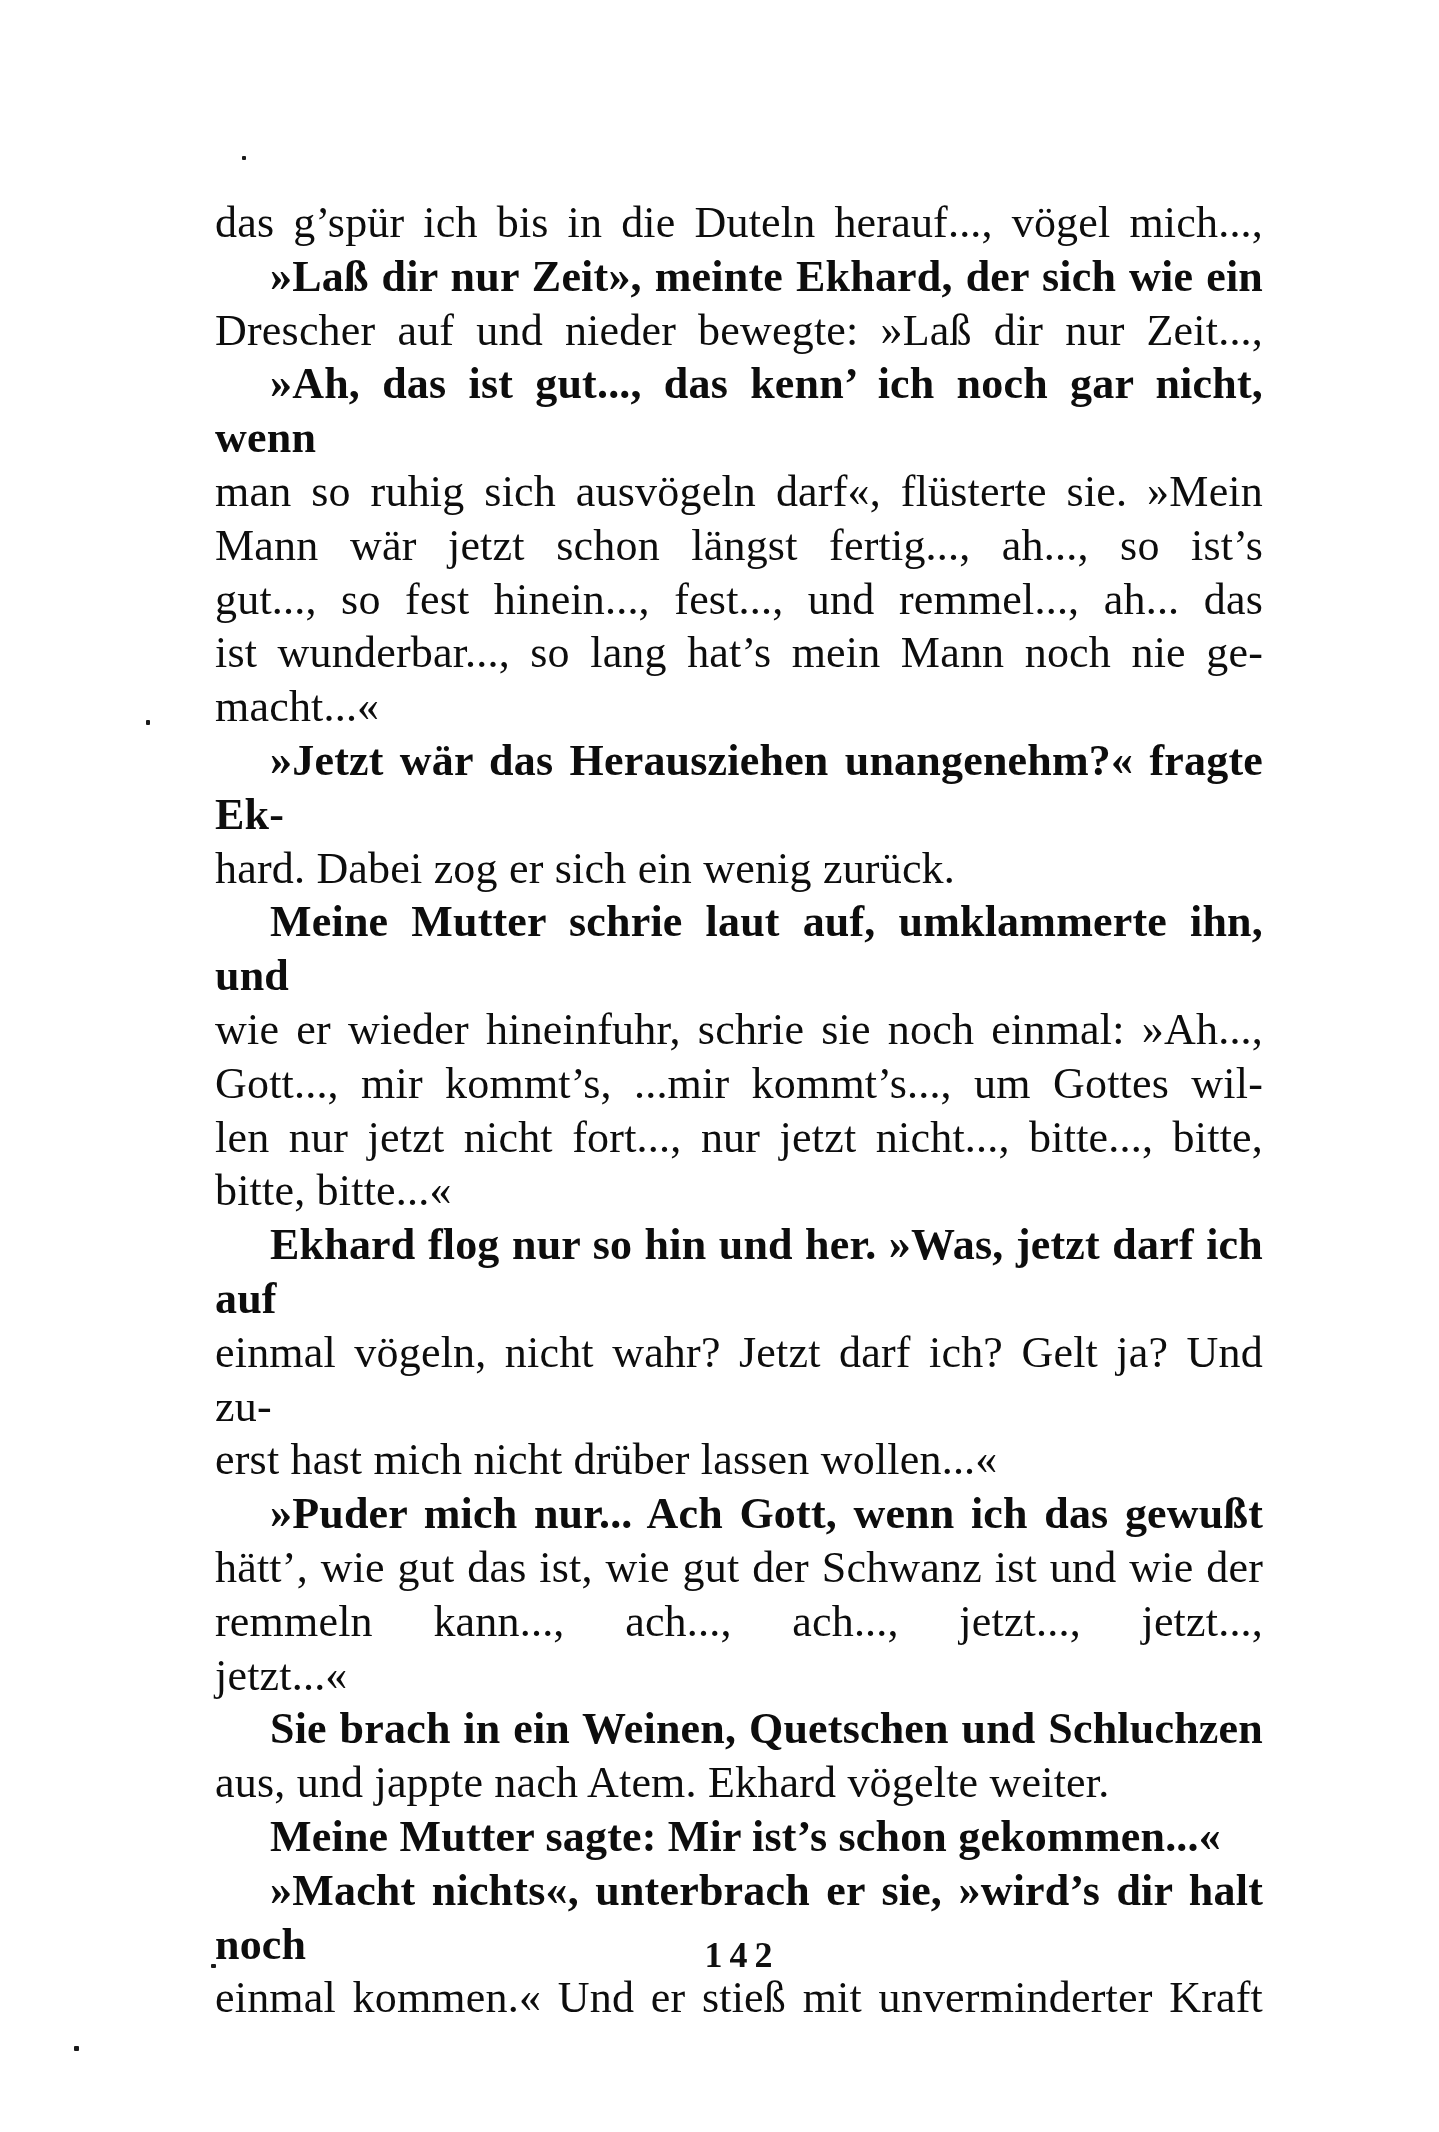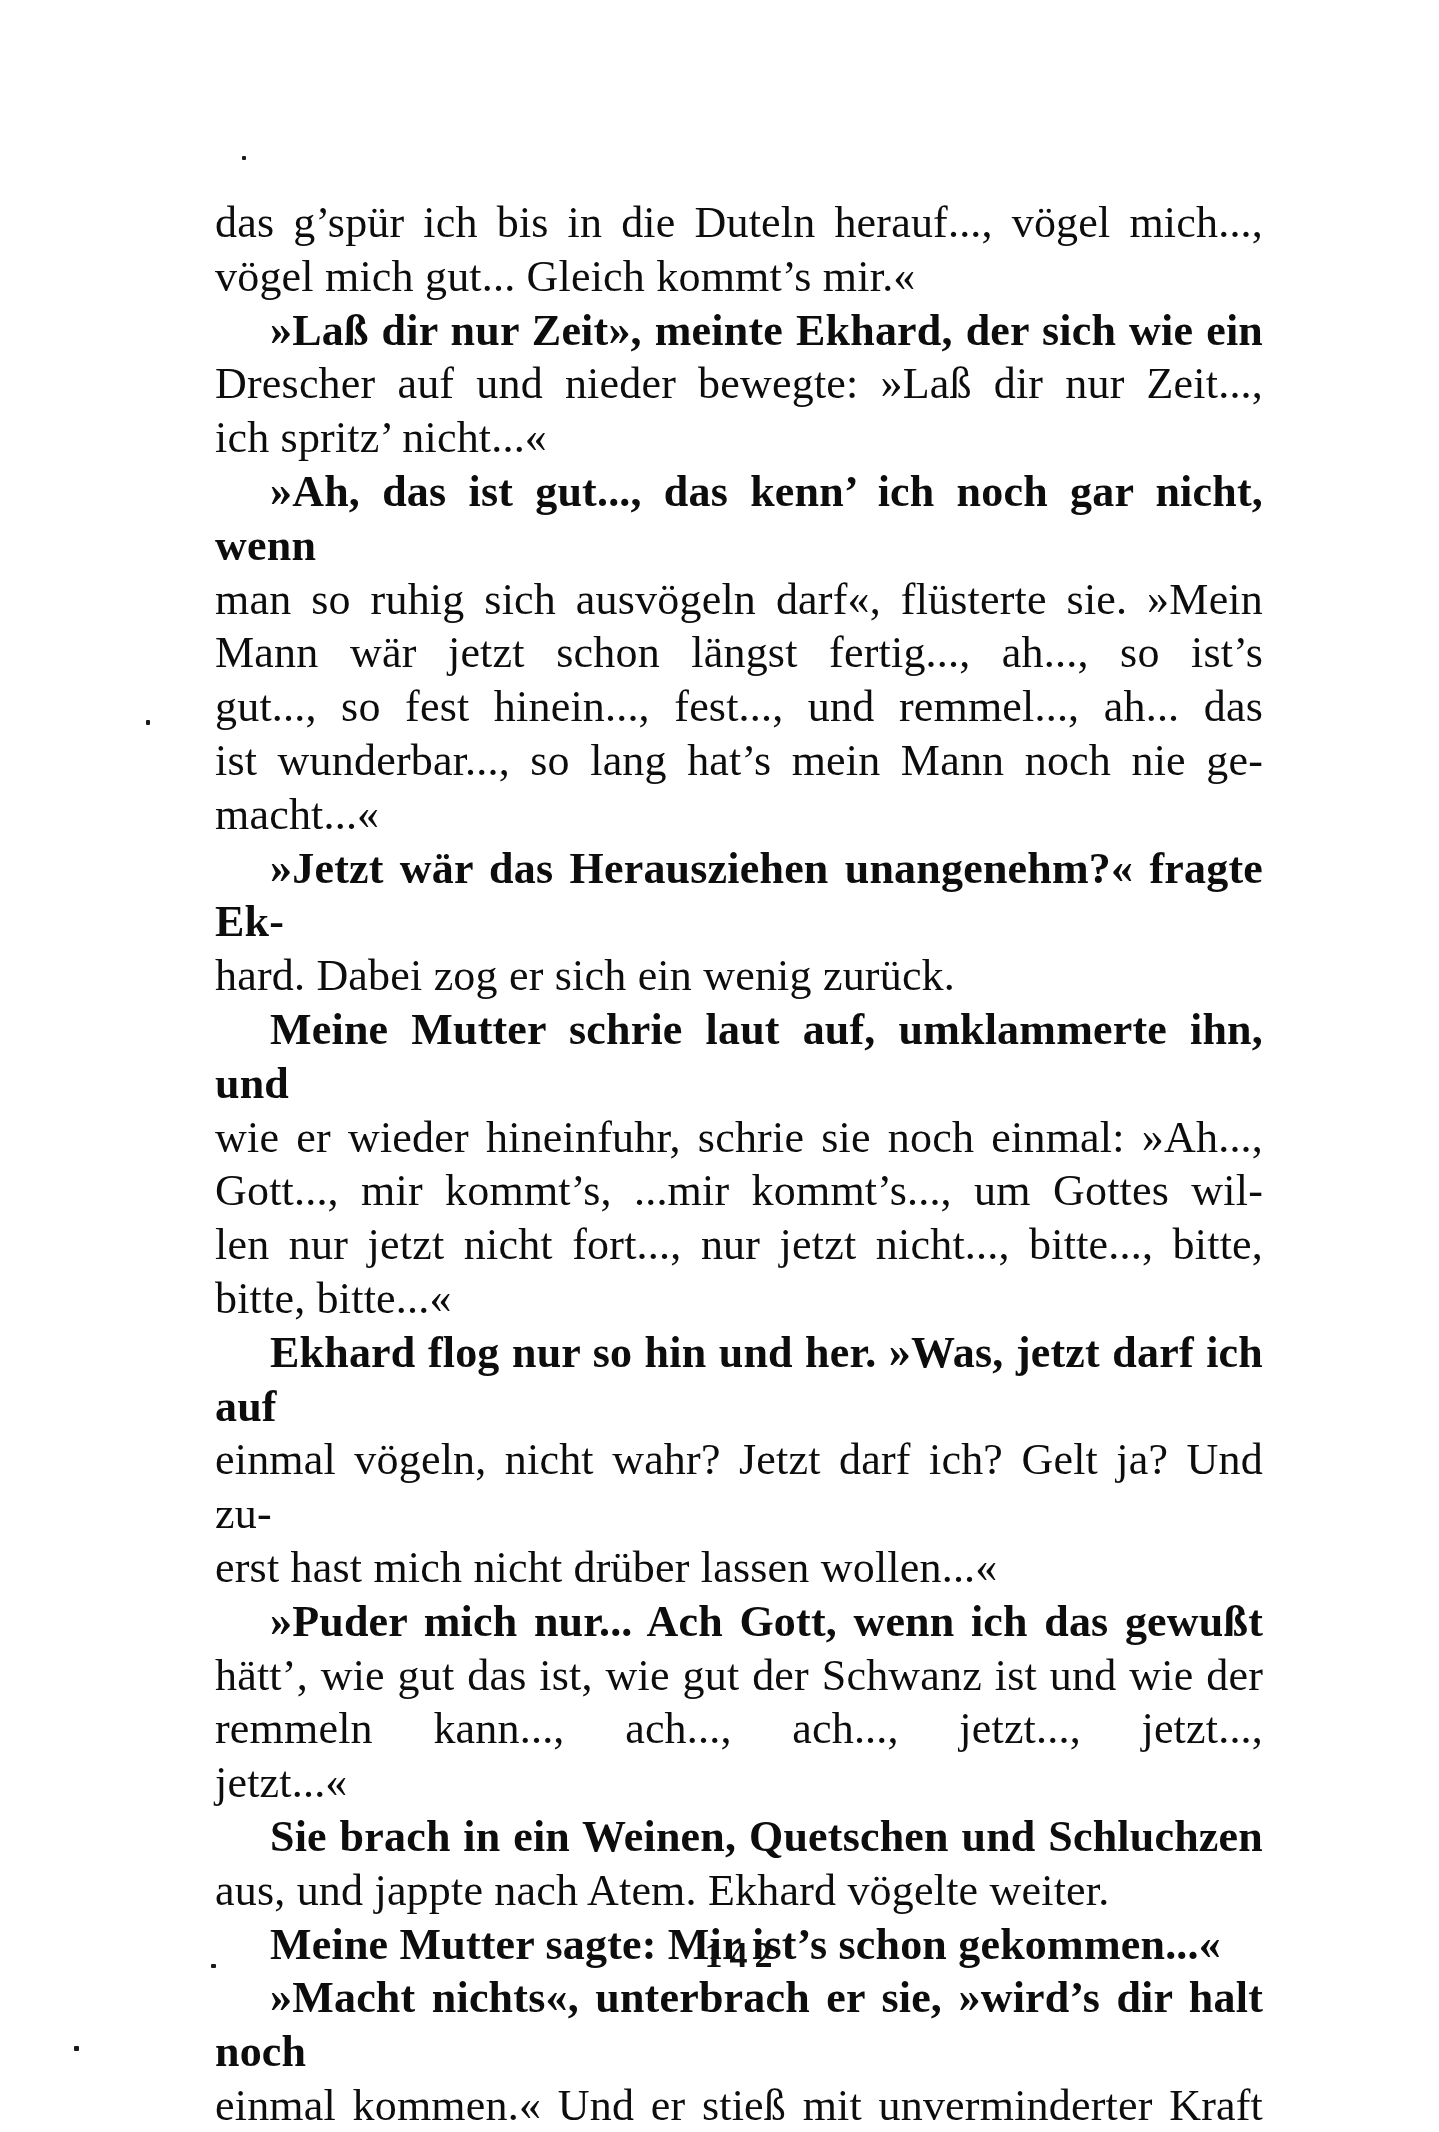--- a/index.html
+++ b/index.html
@@ -55,24 +55,22 @@
   .speck.s2 { left: 146px; top: 720px; width: 4px; height: 5px; }
   .speck.s3 { left: 211px; top: 1964px; width: 5px; height: 4px; }
   .speck.s4 { left: 74px; top: 2046px; width: 5px; height: 5px; }
 </style>
 </head>
 <body>
 
 <div class="page">
   <div class="text-block">
       <div class="line">das g’spür ich bis in die Duteln herauf..., vögel mich...,</div>
-      <div class="line final">vögel mich gut... Gleich kommt’s mir.«</div>
       <div class="line indent">»Laß dir nur Zeit», meinte Ekhard, der sich wie ein</div>
       <div class="line">Drescher auf und nieder bewegte: »Laß dir nur Zeit...,</div>
-      <div class="line final">ich spritz’ nicht...«</div>
       <div class="line indent">»Ah, das ist gut..., das kenn’ ich noch gar nicht, wenn</div>
       <div class="line">man so ruhig sich ausvögeln darf«, flüsterte sie. »Mein</div>
       <div class="line">Mann wär jetzt schon längst fertig..., ah..., so ist’s</div>
       <div class="line">gut..., so fest hinein..., fest..., und remmel..., ah... das</div>
       <div class="line">ist wunderbar..., so lang hat’s mein Mann noch nie ge-</div>
       <div class="line final">macht...«</div>
       <div class="line indent">»Jetzt wär das Herausziehen unangenehm?« fragte Ek-</div>
       <div class="line final">hard. Dabei zog er sich ein wenig zurück.</div>
       <div class="line indent">Meine Mutter schrie laut auf, umklammerte ihn, und</div>
       <div class="line">wie er wieder hineinfuhr, schrie sie noch einmal: »Ah...,</div>

